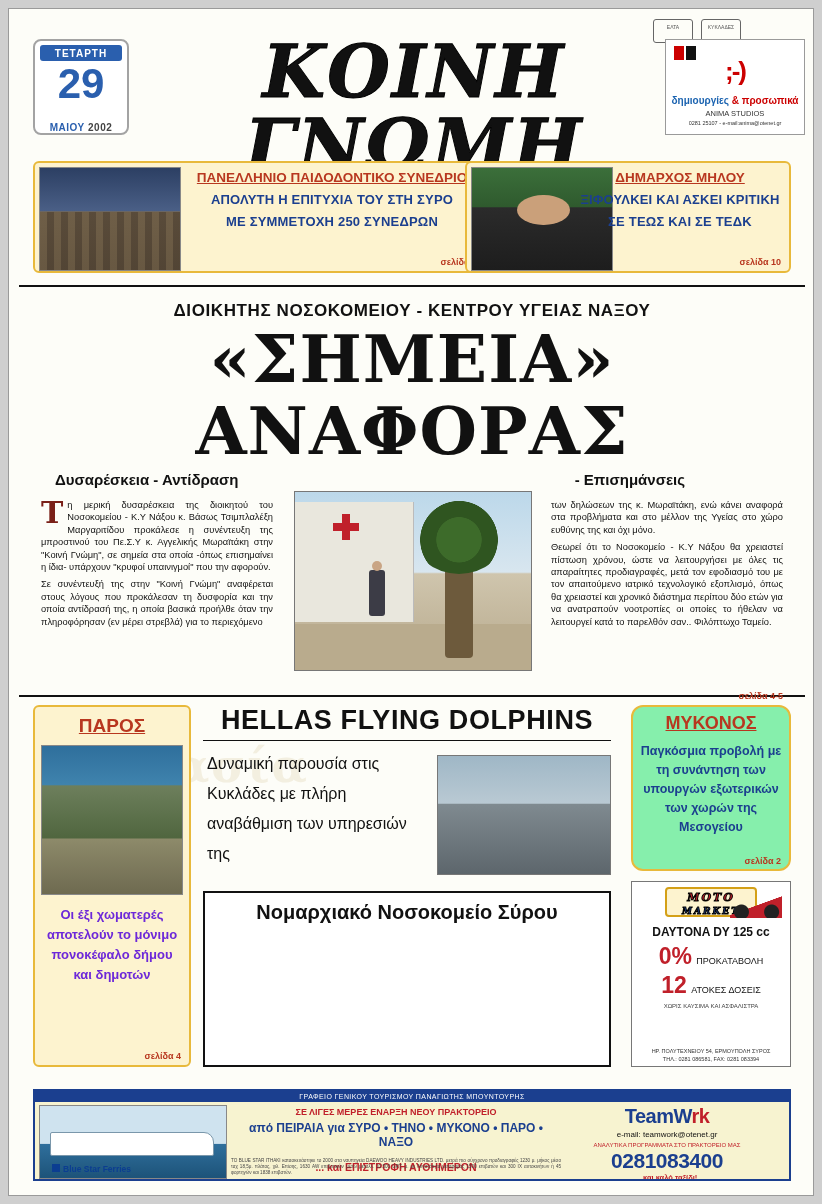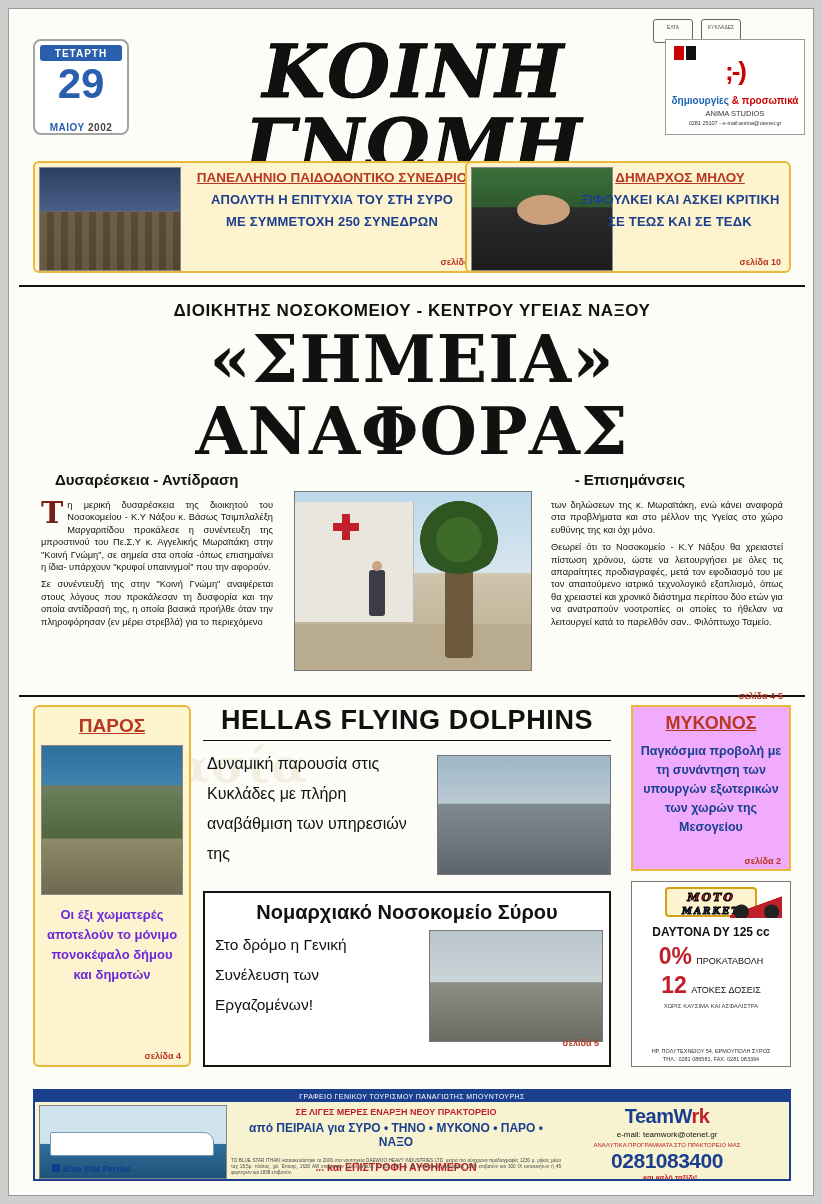--- a/index.html
+++ b/index.html
@@ -160,21 +160,21 @@
     border:2px solid #111;box-sizing:border-box;overflow:hidden;background:#fff;}
   .nom .h{font-size:20px;font-weight:bold;color:#111;text-align:center;margin-top:8px;}
   .nom .body{position:relative;margin-top:6px;height:120px;}
   .nom .lines{position:absolute;left:10px;top:0;width:200px;font-size:15.5px;line-height:30px;color:#111;}
   .nom .photo{position:absolute;right:6px;top:0;width:172px;height:110px;border:1px solid #777;overflow:hidden;
     background:linear-gradient(180deg,#b9c6cc 0%,#cbd5d8 46%,#8d8f86 47%,#6a6c63 100%);}
   .nom .pg{position:absolute;right:10px;bottom:2px;font-size:9px;font-weight:bold;color:#b8371f;}
 
   .mykonos{
     position:absolute;right:14px;top:0;width:160px;height:166px;
-    border:2px solid #e8b93b;border-radius:0;background:#f0abfc;box-sizing:border-box;overflow:hidden;
+    border:2px solid #e8b93b;border-radius:12px;background:#86efac;box-sizing:border-box;overflow:hidden;
   }
   .mykonos .h{font-size:18px;font-weight:bold;color:#b8371f;text-align:center;margin-top:6px;text-decoration:underline;}
   .mykonos .txt{font-size:12.5px;font-weight:bold;color:#1b3f8f;text-align:center;margin:8px 6px 0;line-height:19px;}
   .mykonos .pg{position:absolute;right:8px;bottom:3px;font-size:9px;font-weight:bold;color:#b8371f;}
 
   .moto{
     position:absolute;right:14px;top:176px;width:160px;height:186px;
     border:1px solid #777;background:#fff;box-sizing:border-box;overflow:hidden;
   }
   .moto .logo{margin:5px auto 0;width:92px;height:30px;border:2px solid #d4a017;border-radius:4px;
@@ -334,25 +334,20 @@
         <div class="h">HELLAS FLYING DOLPHINS</div>
         <div class="body">
           <div class="lines">Δυναμική παρουσία στις Κυκλάδες με πλήρη αναβάθμιση των υπηρεσιών της</div>
           <div class="photo"></div>
           <div class="pg">σελίδα 32</div>
         </div>
       </div>
 
       <div class="nom">
         <div class="h">Νομαρχιακό Νοσοκομείο Σύρου</div>
-        <div class="body">
-          <div class="lines">Στο δρόμο η Γενική Συνέλευση των Εργαζομένων!</div>
-          <div class="photo"></div>
-          <div class="pg">σελίδα 5</div>
-        </div>
       </div>
 
       <div class="mykonos">
         <div class="h">ΜΥΚΟΝΟΣ</div>
         <div class="txt">Παγκόσμια προβολή με τη συνάντηση των υπουργών εξωτερικών των χωρών της Μεσογείου</div>
         <div class="pg">σελίδα 2</div>
       </div>
 
       <div class="moto">
         <div class="logo">

